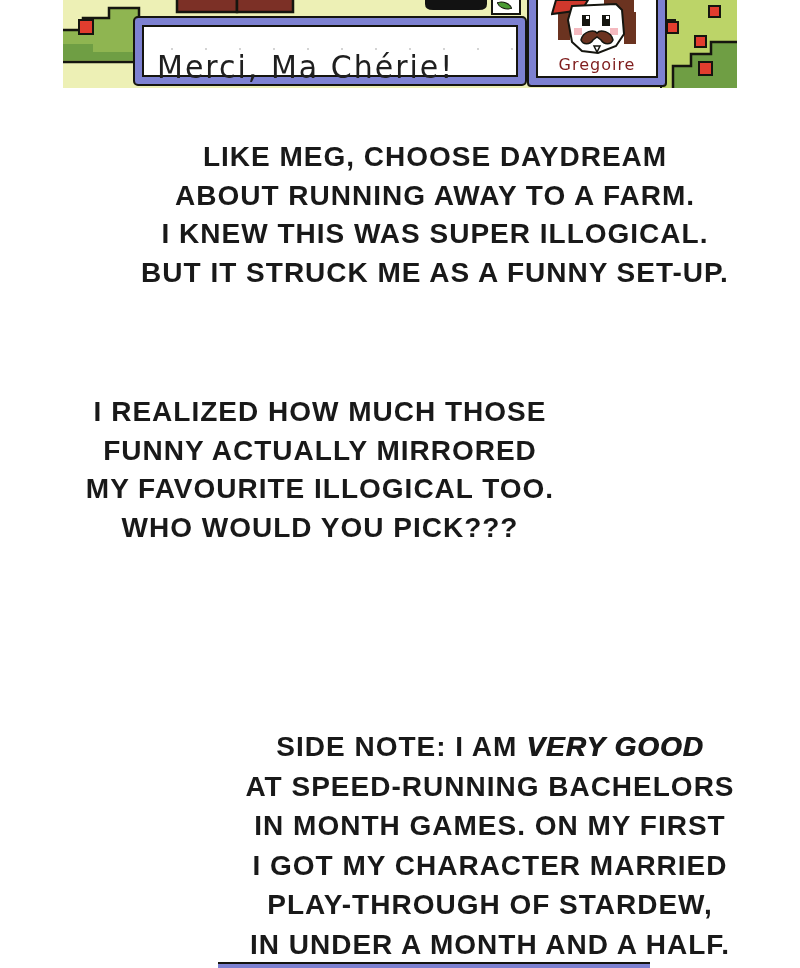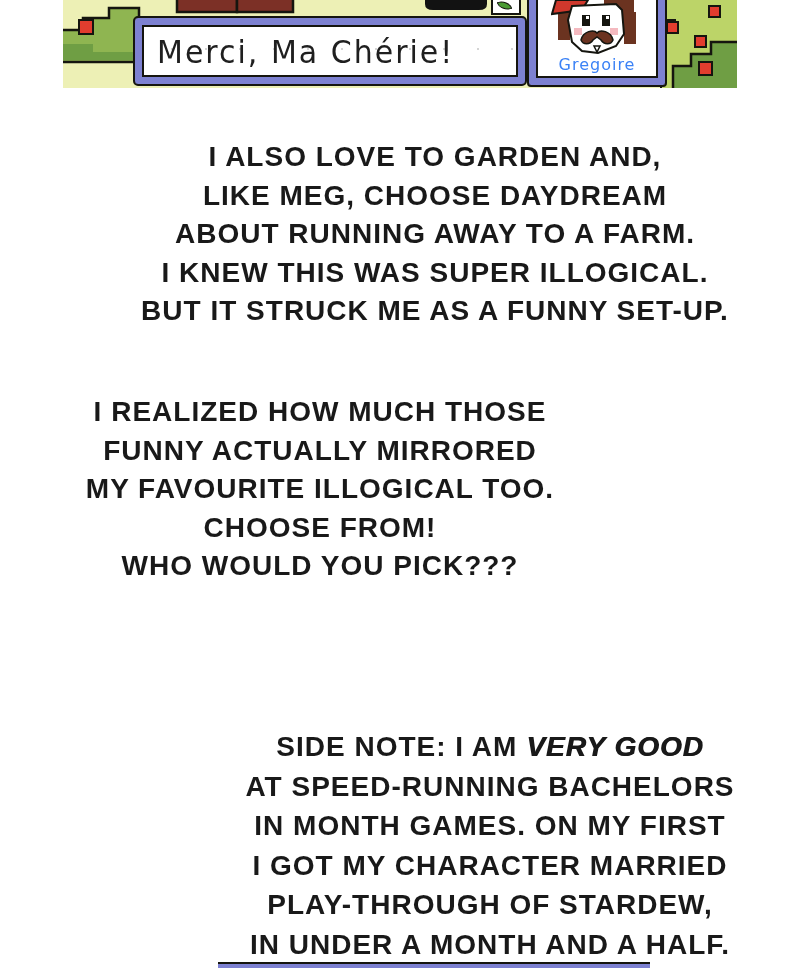--- a/index.html
+++ b/index.html
@@ -11,35 +11,35 @@
   .panel-art{position:absolute;left:0;top:0;width:674px;height:88px;display:block;}
 
   .leaf-box{position:absolute;left:428px;top:-3px;width:26px;height:14px;background:#fff;
             border:2px solid #15150f;}
   .leaf-box .leaf{position:absolute;left:5px;top:1px;width:11px;height:9px;background:#4a9a33;
             border:1px solid #15150f;border-radius:0 100% 0 100%;transform:rotate(-18deg);}
 
   .dialog-box{position:absolute;left:70px;top:16px;width:390px;height:66px;background:#ffffff;
             border:2px solid #15150f;border-radius:5px;
             box-shadow:inset 0 0 0 7px #7d81d1, inset 0 0 0 9px #15150f;
-            display:flex;align-items:center;}
+            display:flex;align-items:flex-end;}
   .dialog-inner{position:absolute;left:10px;top:10px;right:10px;bottom:10px;
             background-image:radial-gradient(circle,#d4d4d4 1.1px,transparent 1.3px);
             background-size:34px 26px;background-position:10px 8px;}
   .dialog-text{position:relative;margin-left:22px;font-family:"DejaVu Sans",sans-serif;
             font-size:30px;font-weight:400;letter-spacing:2px;color:#1f1f1f;
             transform:scaleY(1.05);white-space:nowrap;}
 
   .portrait-box{position:absolute;left:464px;top:-14px;width:136px;height:97px;background:#ffffff;
             border:2px solid #15150f;border-radius:4px;
             box-shadow:inset 0 0 0 7px #7d81d1, inset 0 0 0 9px #15150f;
             display:flex;flex-direction:column;align-items:center;justify-content:flex-end;}
   .portrait-face{position:absolute;left:22px;top:12px;width:92px;height:56px;}
   .portrait-label{position:relative;margin-bottom:11px;font-family:"DejaVu Sans",sans-serif;
-            font-size:16px;color:#3b82f6;letter-spacing:1px;}
+            font-size:16px;color:#7f1d1d;letter-spacing:1px;}
 
   
   .para{position:absolute;text-align:center;color:#191919;font-weight:bold;
         font-size:28px;line-height:38.5px;letter-spacing:1px;white-space:nowrap;}
   .p1{left:70px;top:138px;width:730px;}
   .p2{left:0px;top:393px;width:640px;}
   .p3{left:180px;top:727px;width:620px;line-height:39.5px;}
   .emph{font-style:italic;text-shadow:0.8px 0 0 currentColor;}
 
   
@@ -98,32 +98,30 @@
         <rect x="22" y="28" width="8" height="7" fill="#f4b9bf"></rect>
         <rect x="58" y="28" width="8" height="7" fill="#f4b9bf"></rect>
         <path d="M29 40 C31 31 42 29 45 33 C48 29 59 31 61 40 C59 45 52 45 49 40 L45 37 L41 40 C38 45 31 45 29 40 Z" fill="#6b3320" stroke="#15150f" stroke-width="1.5"></path>
         <polygon points="42,46 48,46 45,52" fill="#ffffff" stroke="#15150f" stroke-width="1.5"></polygon>
       </svg>
       <div class="portrait-label">Gregoire</div>
     </div>
   </div>
 
   <div class="para p1">
-    <div class="line">I ALSO LOVE TO GARDEN AND,</div>
     <div class="line">LIKE MEG, CHOOSE DAYDREAM</div>
     <div class="line">ABOUT RUNNING AWAY TO A FARM.</div>
     <div class="line">I KNEW THIS WAS SUPER ILLOGICAL.</div>
     <div class="line">BUT IT STRUCK ME AS A FUNNY SET-UP.</div>
   </div>
 
   <div class="para p2">
     <div class="line">I REALIZED HOW MUCH THOSE</div>
     <div class="line">FUNNY ACTUALLY MIRRORED</div>
     <div class="line">MY FAVOURITE ILLOGICAL TOO.</div>
-    <div class="line">CHOOSE FROM!</div>
     <div class="line">WHO WOULD YOU PICK???</div>
   </div>
 
   <div class="para p3">
     <div class="line"><span>SIDE NOTE: I AM </span><span class="emph">VERY GOOD</span></div>
     <div class="line">AT SPEED-RUNNING BACHELORS</div>
     <div class="line">IN MONTH GAMES. ON MY FIRST</div>
     <div class="line">I GOT MY CHARACTER MARRIED</div>
     <div class="line">PLAY-THROUGH OF STARDEW,</div>
     <div class="line">IN UNDER A MONTH AND A HALF.</div>

